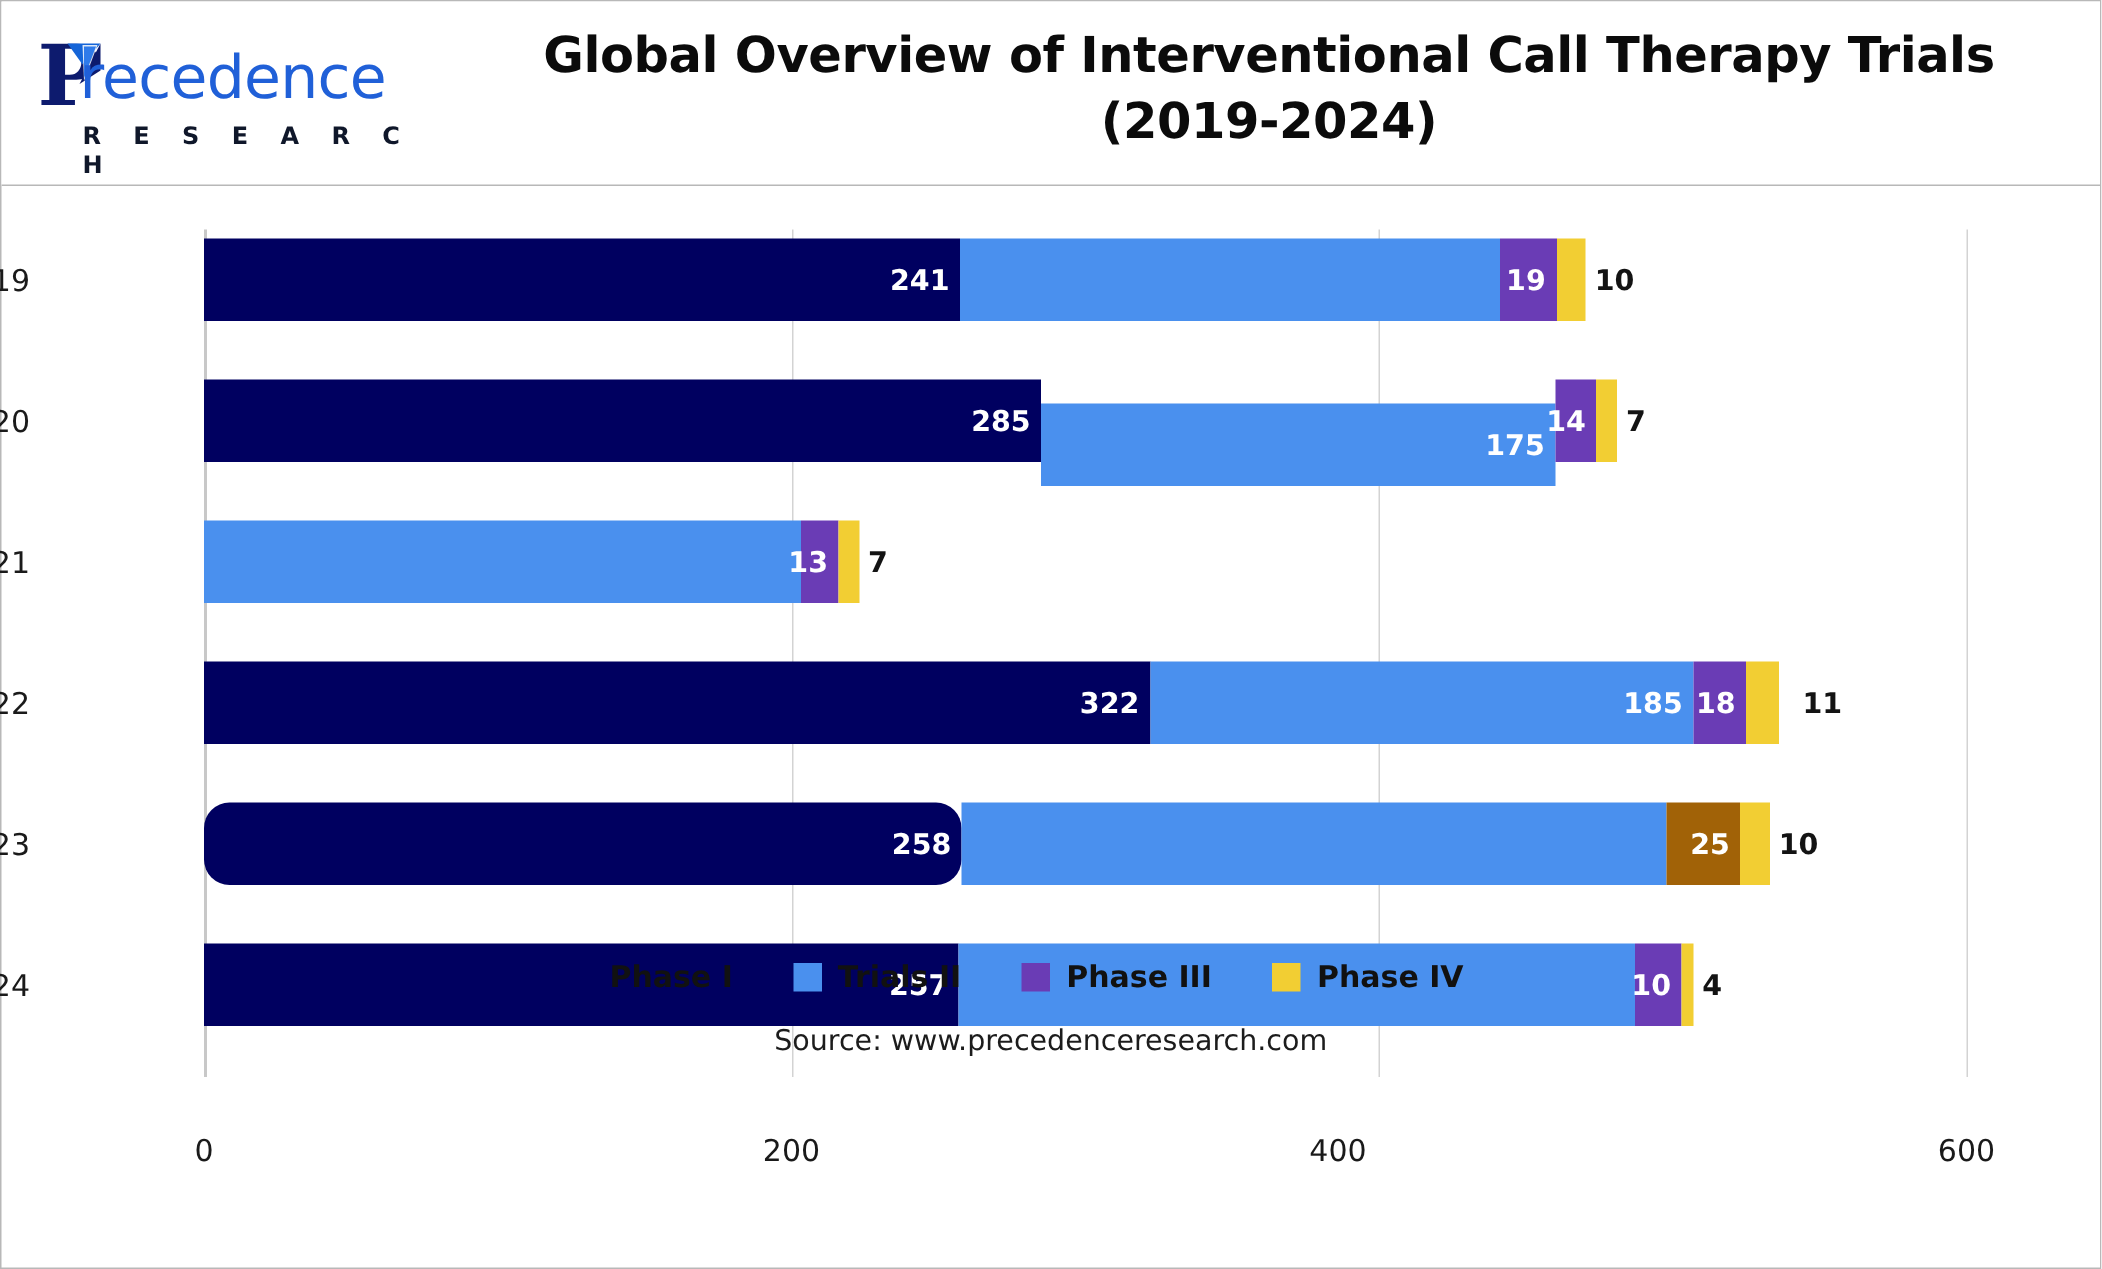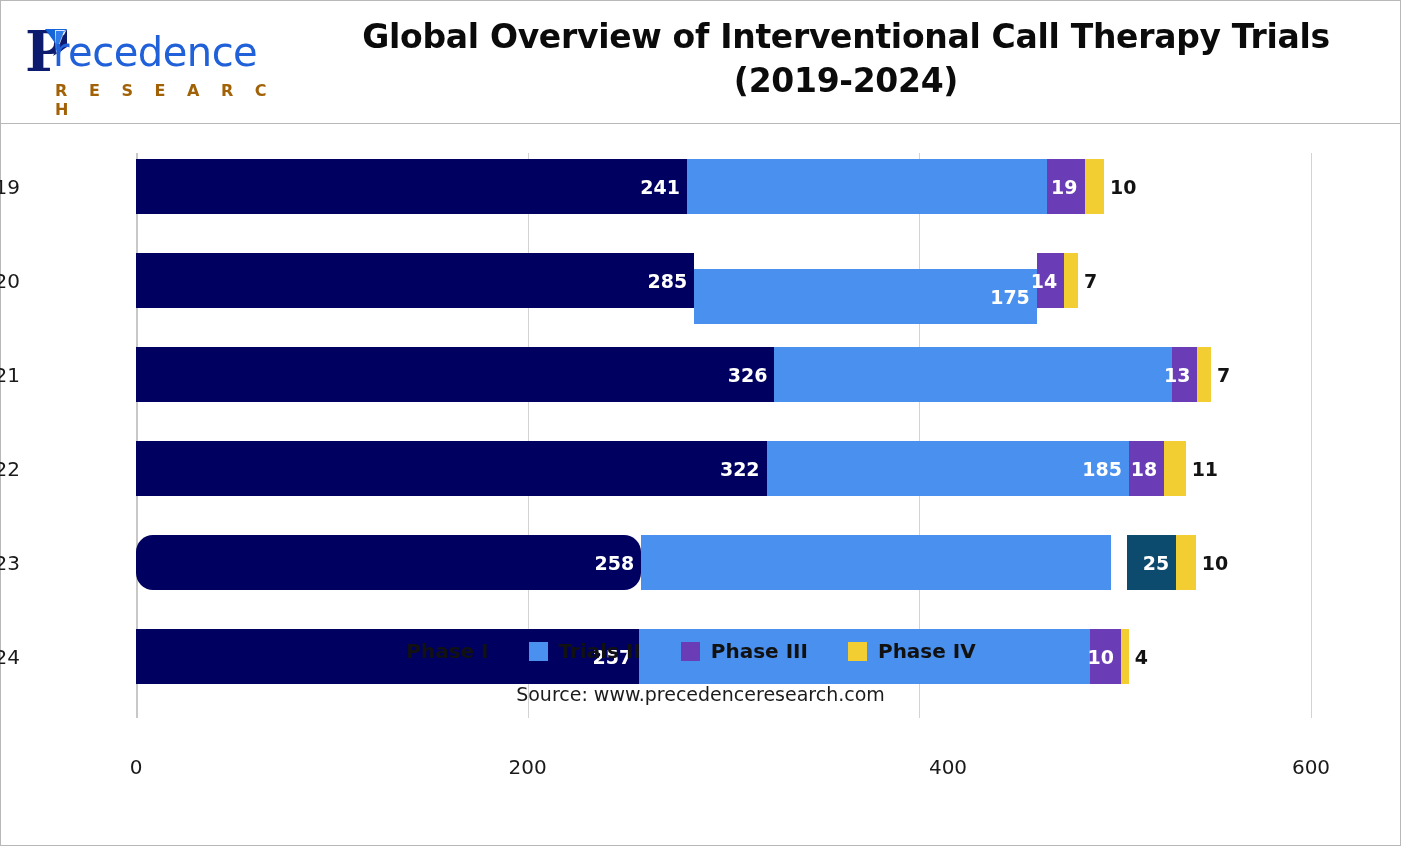--- a/index.html
+++ b/index.html
@@ -43,21 +43,21 @@
     line-height: 1;
   }
   .logo-mark {
     position: absolute; left: 20px; top: 6px;
     width: 26px; height: 30px;
   }
   .logo-sub {
     position: absolute; left: 32px; top: 60px;
     font-family: "DejaVu Sans", sans-serif;
     font-size: 16px; font-weight: 700;
-    color: #a16207;
+    color: #0f172a;
     letter-spacing: 8px;
   }
   #chart-title {
     position: absolute;
     left: 330px; top: 14px; width: 1030px;
     text-align: center;
     font-family: "DejaVu Sans", sans-serif;
     font-size: 33px;
     font-weight: 700;
     color: #0b0b0b;
@@ -173,27 +173,27 @@
     </div>
   </div>
 
   <div id="plot-wrap">
     <div class="axis-line-y"></div>
     <div id="plot">
         <div class="xtick" style="left: 0px;">0</div>
         <div class="gridline" style="left: 391.667px;"></div>
         <div class="xtick" style="left: 391.667px;">200</div>
         <div class="gridline" style="left: 783.333px;"></div>
-        <div class="xtick" style="left: 812px; text-align: right;">400</div>
+        <div class="xtick" style="left: 756px; text-align: right;">400</div>
         <div class="gridline" style="left: 1175px;"></div>
         <div class="xtick" style="left: 1175px;">600</div>
         <div class="row" style="top: 6px;">
           <div class="ytick" style="top: 16px;">2019</div>
           <div class="bar">
-            <div class="seg" style="width: 551px; background: rgb(0, 0, 96);">
+            <div class="seg" style="width: 504px; background: rgb(0, 0, 96);">
               <span class="seg-label lbl-light">241</span>
             </div>
             <div class="seg" style="width: 360.333px; background: rgb(74, 144, 238);"></div>
             <div class="seg" style="width: 37.2083px; background: rgb(106, 60, 181);">
               <span class="seg-label lbl-light">19</span>
             </div>
             <div class="seg" style="width: 19.5833px; background: rgb(242, 206, 51);">
               <span class="seg-label lbl-dark" style="position: absolute; left: 100%; padding-left: 6px; padding-right: 0px;">10</span>
             </div>
           </div>
@@ -211,23 +211,20 @@
               <span class="seg-label lbl-light">14</span>
             </div>
             <div class="seg" style="width: 13.7083px; background: rgb(242, 206, 51);">
               <span class="seg-label lbl-dark" style="position: absolute; left: 100%; padding-left: 6px; padding-right: 0px;">7</span>
             </div>
           </div>
         </div>
         <div class="row" style="top: 194px;">
           <div class="ytick" style="top: 16px;">2021</div>
           <div class="bar">
-            <div class="seg" style="width: 638.417px; background: rgb(0, 0, 96);">
-              <span class="seg-label lbl-light">326</span>
-            </div>
             <div class="seg" style="width: 397.542px; background: rgb(74, 144, 238);"></div>
             <div class="seg" style="width: 25.4583px; background: rgb(106, 60, 181);">
               <span class="seg-label lbl-light">13</span>
             </div>
             <div class="seg" style="width: 13.7083px; background: rgb(242, 206, 51);">
               <span class="seg-label lbl-dark" style="position: absolute; left: 100%; padding-left: 6px; padding-right: 0px;">7</span>
             </div>
           </div>
         </div>
         <div class="row" style="top: 288px;">
@@ -236,32 +233,32 @@
             <div class="seg" style="width: 630.583px; background: rgb(0, 0, 96);">
               <span class="seg-label lbl-light">322</span>
             </div>
             <div class="seg" style="width: 362.292px; background: rgb(74, 144, 238);">
               <span class="seg-label lbl-light">185</span>
             </div>
             <div class="seg" style="width: 35.25px; background: rgb(106, 60, 181);">
               <span class="seg-label lbl-light">18</span>
             </div>
             <div class="seg" style="width: 21.5417px; background: rgb(242, 206, 51);">
-              <span class="seg-label lbl-dark" style="position: absolute; left: 100%; padding-left: 6px; padding-right: 0px;">11</span>
+              <span class="seg-label lbl-dark" style="position: absolute; left: 100%; padding-left: 16px; padding-right: 0px;">11</span>
             </div>
           </div>
         </div>
         <div class="row" style="top: 382px;">
           <div class="ytick" style="top: 16px;">2023</div>
           <div class="bar">
             <div class="seg" style="width: 505.25px; background: rgb(0, 0, 96); border-radius: 17px;">
               <span class="seg-label lbl-light">258</span>
             </div>
             <div class="seg" style="width: 470px; background: rgb(74, 144, 238);"></div>
-            <div class="seg" style="width: 48.9583px; background: #0c4a6e; margin-left: 16px;">
+            <div class="seg" style="width: 48.9583px; background: #a16207;">
               <span class="seg-label lbl-light">25</span>
             </div>
             <div class="seg" style="width: 19.5833px; background: rgb(242, 206, 51);">
               <span class="seg-label lbl-dark" style="position: absolute; left: 100%; padding-left: 6px; padding-right: 0px;">10</span>
             </div>
           </div>
         </div>
         <div class="row" style="top: 476px;">
           <div class="ytick" style="top: 16px;">2024</div>
           <div class="bar">

